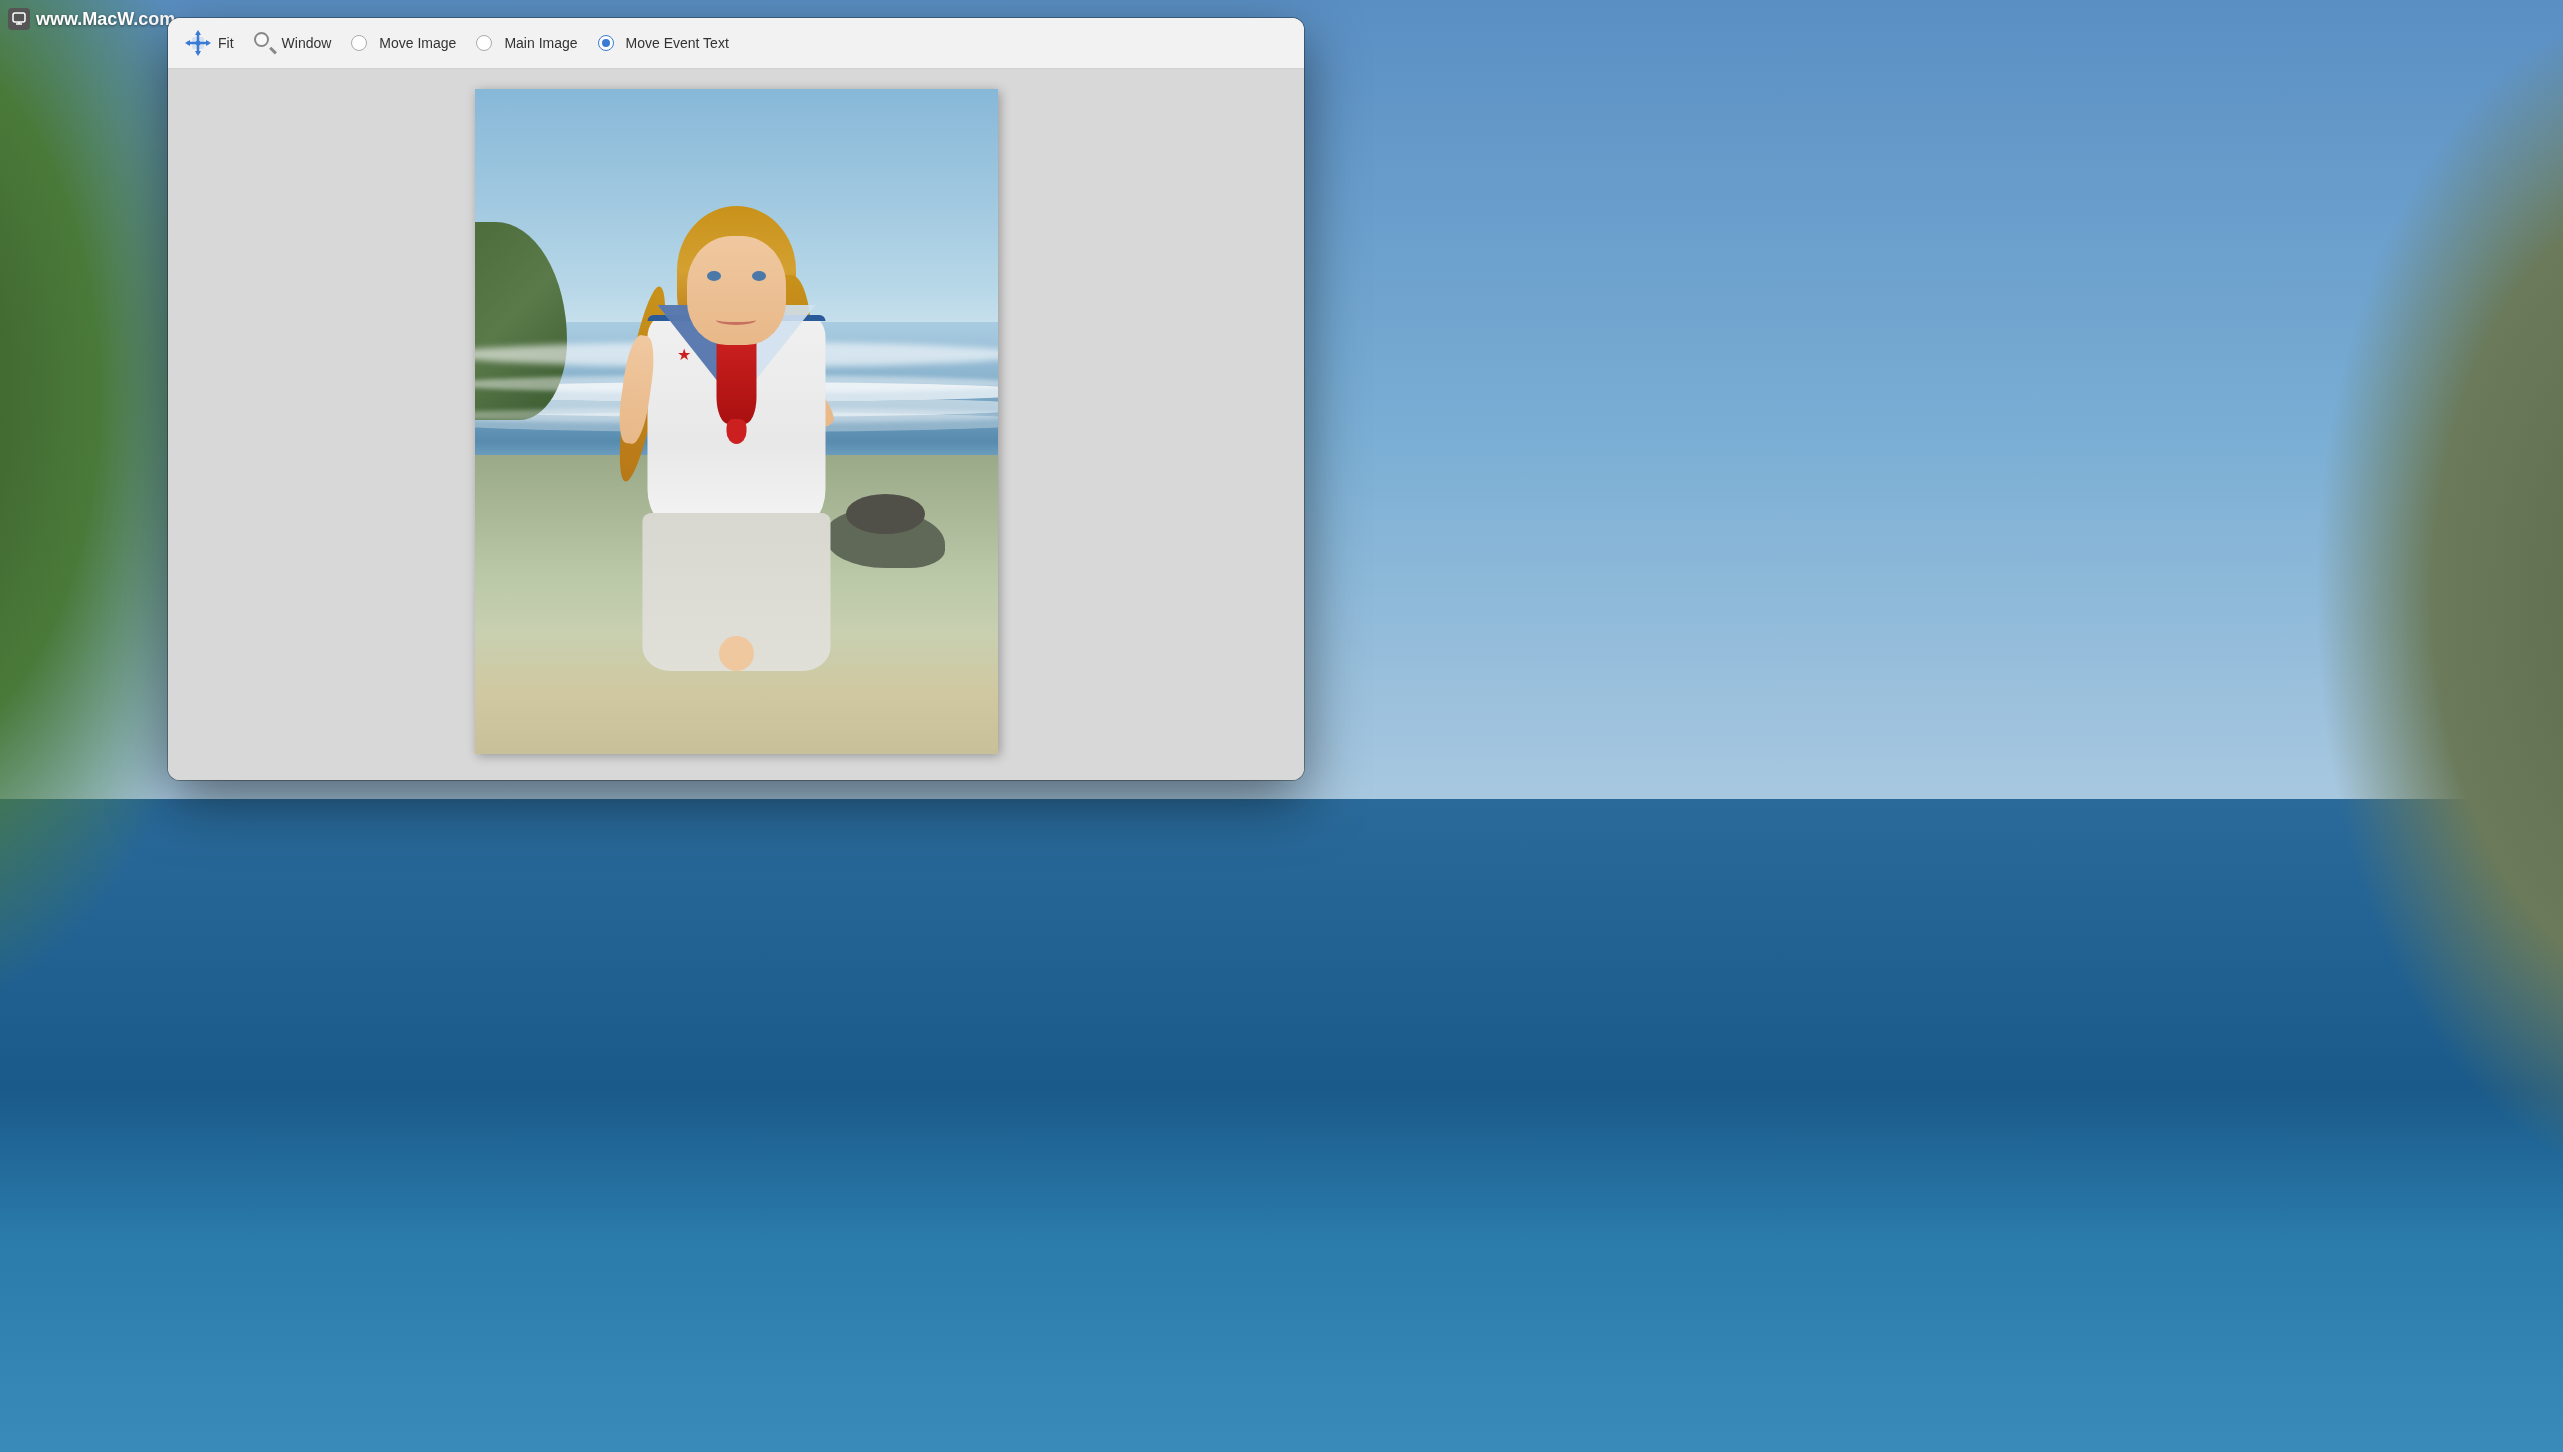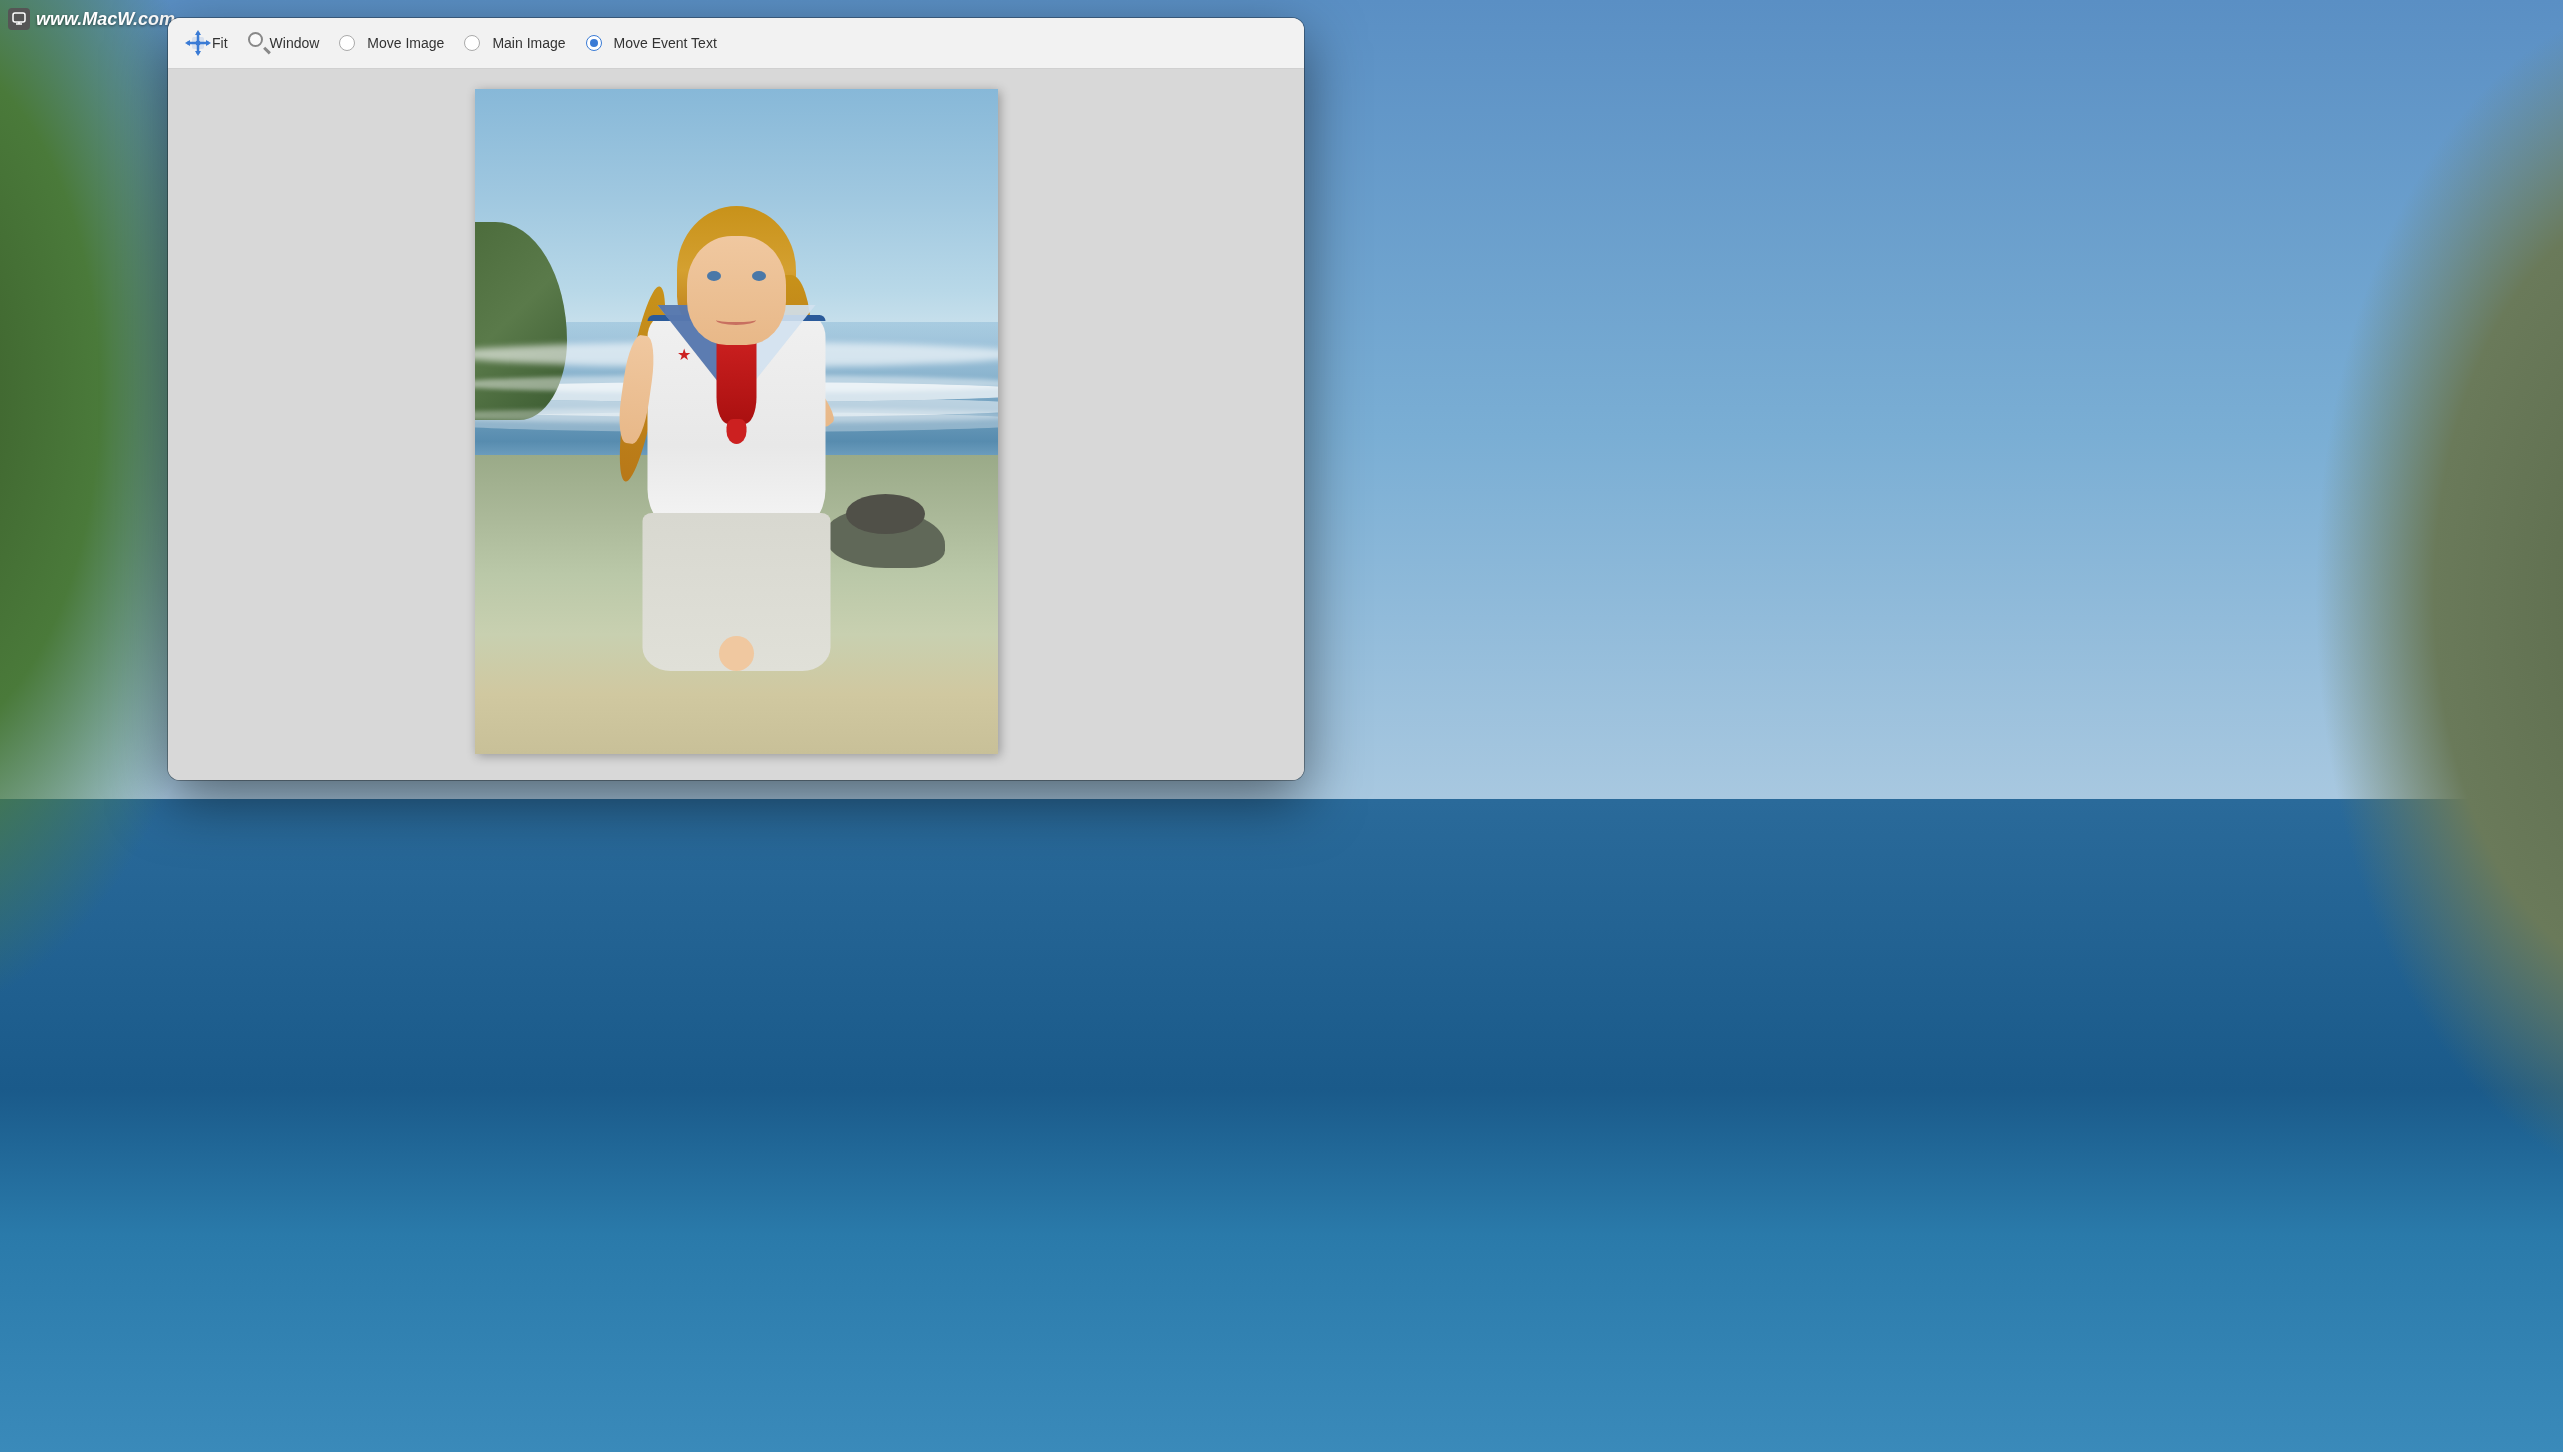--- a/index.html
+++ b/index.html
@@ -122,21 +122,21 @@
       display: flex;
       align-items: center;
       padding: 0 16px;
       gap: 20px;
       flex-shrink: 0;
     }
 
     .tool-item {
       display: flex;
       align-items: center;
-      gap: 0;
+      gap: 6px;
       cursor: pointer;
       font-size: 14px;
       color: #333;
     }
 
     
     .fit-icon {
       width: 28px;
       height: 28px;
       color: #3a7bd5;
@@ -401,21 +401,20 @@
       top: 8px;
       left: 8px;
       display: flex;
       align-items: center;
       gap: 6px;
       font-size: 18px;
       font-weight: 600;
       color: white;
       text-shadow: 0 1px 3px rgba(0,0,0,0.5);
       font-family: -apple-system, sans-serif;
-      font-style: italic;
     }
   </style>
 </head>
 <body>
 
 <div class="desktop-bg"></div>
 
 <div class="site-label">
   <span style="width:22px;height:22px;background:#555;border-radius:4px;display:inline-flex;align-items:center;justify-content:center;">
     <svg width="14" height="14" viewBox="0 0 14 14" fill="none" xmlns="http://www.w3.org/2000/svg">

